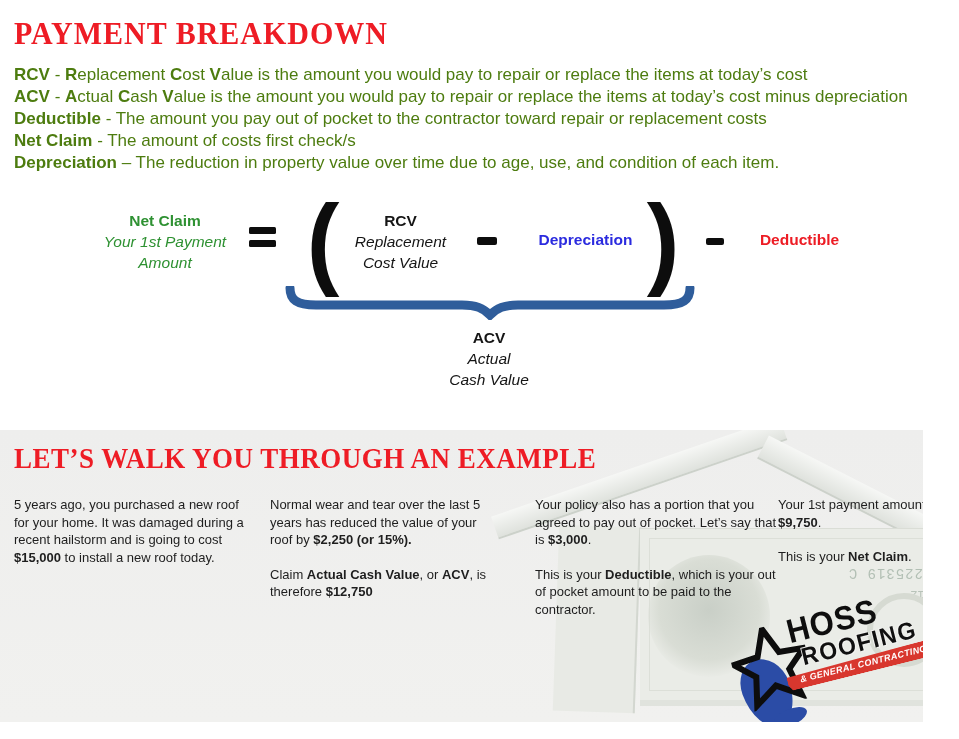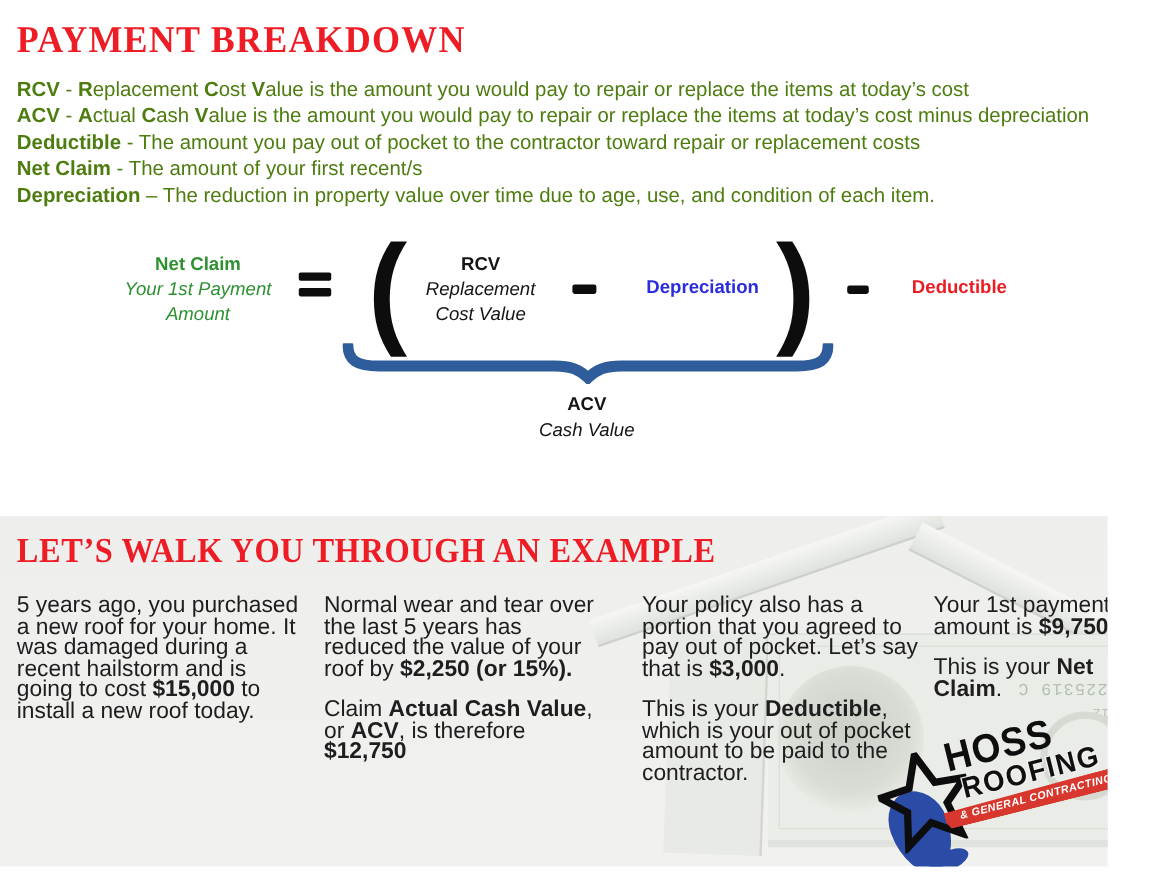--- a/index.html
+++ b/index.html
@@ -56,21 +56,21 @@
   .example {
     position: absolute; left: 0; top: 430px; width: 959px; height: 292px;
     background: linear-gradient(#eeeeed, #f1f1ef); overflow: hidden;
   }
   .ex-title {
     position: absolute; left: 14px; top: 12px; z-index: 3;
     font-family: "Liberation Serif", serif;
     font-size: 27px; font-weight: 700; letter-spacing: 0.5px;
     color: #ee1c25; transform: scaleY(1.08); transform-origin: left top;
   }
-  .col { position: absolute; top: 66px; z-index: 3; font-size: 19px; line-height: 17.5px; color: #1e1e1e; }
+  .col { position: absolute; top: 66px; z-index: 3; font-size: 13px; line-height: 17.5px; color: #1e1e1e; }
   .col p { margin: 0 0 17px 0; }
   .c1 { left: 14px;  width: 242px; }
   .c2 { left: 270px; width: 228px; }
   .c3 { left: 535px; width: 242px; }
   .c4 { left: 778px; width: 174px; }
 
   
   .money { position: absolute; inset: 0; z-index: 1; }
   .roof { position: absolute; background: linear-gradient(#f6f7f5, #dfe2dd); border-bottom: 2px solid #ccd1ca; }
   .roof-l { left: 495px; top: 86px; width: 305px; height: 24px;
@@ -123,21 +123,21 @@
 <body>
 
 <div class="page">
 
   <h1 class="title">PAYMENT BREAKDOWN</h1>
 
   <div class="defs">
     <p><span style="font-weight: 700;">RCV</span><span> - </span><span style="font-weight: 700;">R</span><span>eplacement </span><span style="font-weight: 700;">C</span><span>ost </span><span style="font-weight: 700;">V</span><span>alue is the amount you would pay to repair or replace the items at today’s cost</span></p>
     <p><span style="font-weight: 700;">ACV</span><span> - </span><span style="font-weight: 700;">A</span><span>ctual </span><span style="font-weight: 700;">C</span><span>ash </span><span style="font-weight: 700;">V</span><span>alue is the amount you would pay to repair or replace the items at today’s cost minus depreciation</span></p>
     <p><span style="font-weight: 700;">Deductible</span><span> - The amount you pay out of pocket to the contractor toward repair or replacement costs</span></p>
-    <p><span style="font-weight: 700;">Net Claim</span><span> - The amount of your first recent/s</span></p>
+    <p><span style="font-weight: 700;">Net Claim</span><span> - The amount of costs first check/s</span></p>
     <p><span style="font-weight: 700;">Depreciation</span><span> – The reduction in property value over time due to age, use, and condition of each item.</span></p>
   </div>
 
   <div>
     <div class="f-block nc">
       <div class="f-title">Net Claim</div>
       <div class="f-sub">Your 1st Payment</div>
       <div class="f-sub">Amount</div>
     </div>
 
@@ -163,20 +163,21 @@
     <div class="minus m2"></div>
 
     <div class="ded">Deductible</div>
 
     <svg class="brace" width="412" height="34" viewBox="0 0 412 34">
       <path d="M6,2 C6,14 13,19 32,19 L178,19 C192,19 199,22 206,29 C213,22 220,19 234,19 L380,19 C399,19 406,14 406,2" fill="none" stroke="#2f5d9b" stroke-width="9" stroke-linecap="round"></path>
     </svg>
 
     <div class="f-block acvb">
       <div class="f-title">ACV</div>
+      <div class="f-sub">Actual</div>
       <div class="f-sub">Cash Value</div>
     </div>
   </div>
 
   <div class="example">
 
     <div class="money">
       <div class="roof roof-l"></div>
       <div class="roof roof-r"></div>
       <div class="wall-left"></div>

